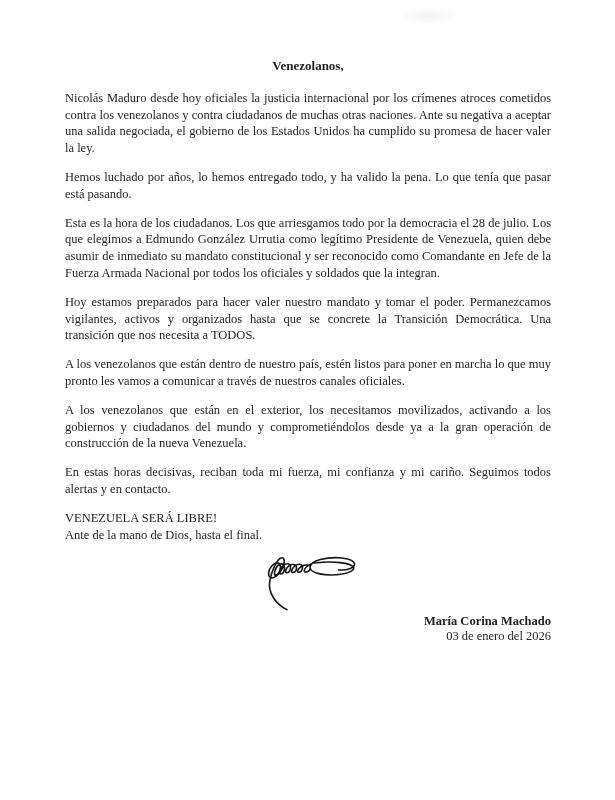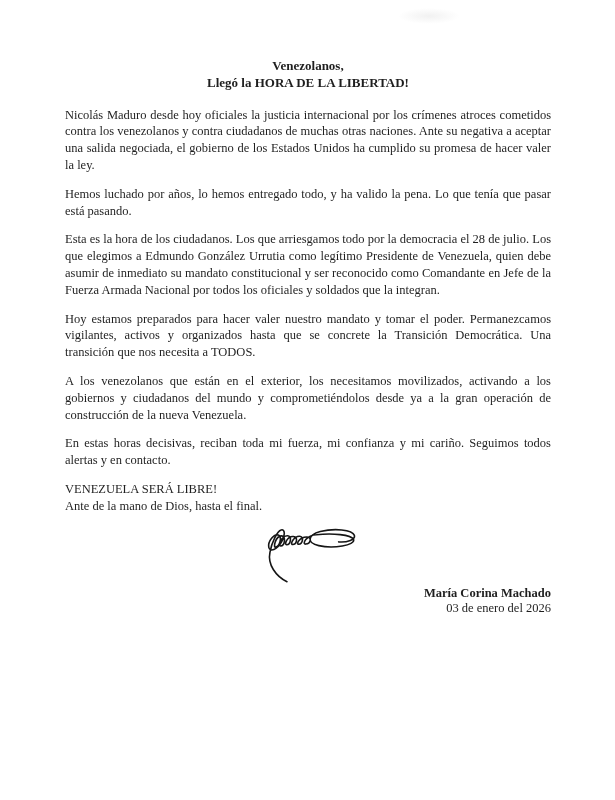--- a/index.html
+++ b/index.html
@@ -79,27 +79,27 @@
 </style>
 </head>
 <body>
 
 <div class="page">
 
   <div class="scan-smudge"></div>
 
   <div class="title">
     <div>Venezolanos,</div>
-    <div>Llegó la HORA DE LA LIBERTAD!</div>
   </div>
 
   <p class="para">Nicolás Maduro desde hoy oficiales la justicia internacional por los crímenes atroces cometidos contra los venezolanos y contra ciudadanos de muchas otras naciones. Ante su negativa a aceptar una salida negociada, el gobierno de los Estados Unidos ha cumplido su promesa de hacer valer la ley.</p>
   <p class="para">Hemos luchado por años, lo hemos entregado todo, y ha valido la pena. Lo que tenía que pasar está pasando.</p>
   <p class="para">Esta es la hora de los ciudadanos. Los que arriesgamos todo por la democracia el 28 de julio. Los que elegimos a Edmundo González Urrutia como legítimo Presidente de Venezuela, quien debe asumir de inmediato su mandato constitucional y ser reconocido como Comandante en Jefe de la Fuerza Armada Nacional por todos los oficiales y soldados que la integran.</p>
   <p class="para">Hoy estamos preparados para hacer valer nuestro mandato y tomar el poder. Permanezcamos vigilantes, activos y organizados hasta que se concrete la Transición Democrática. Una transición que nos necesita a TODOS.</p>
+  <p class="para">A los venezolanos que están dentro de nuestro país, estén listos para poner en marcha lo que muy pronto les vamos a comunicar a través de nuestros canales oficiales.</p>
   <p class="para">A los venezolanos que están en el exterior, los necesitamos movilizados, activando a los gobiernos y ciudadanos del mundo y comprometiéndolos desde ya a la gran operación de construcción de la nueva Venezuela.</p>
   <p class="para">En estas horas decisivas, reciban toda mi fuerza, mi confianza y mi cariño. Seguimos todos alertas y en contacto.</p>
 
   <p class="para closing">
     <span>VENEZUELA SERÁ LIBRE!</span><br>
     <span>Ante de la mano de Dios, hasta el final.</span>
   </p>
 
   <div class="sig-block">
     <svg class="signature-svg" viewBox="0 0 110 60" xmlns="http://www.w3.org/2000/svg" aria-hidden="true">

